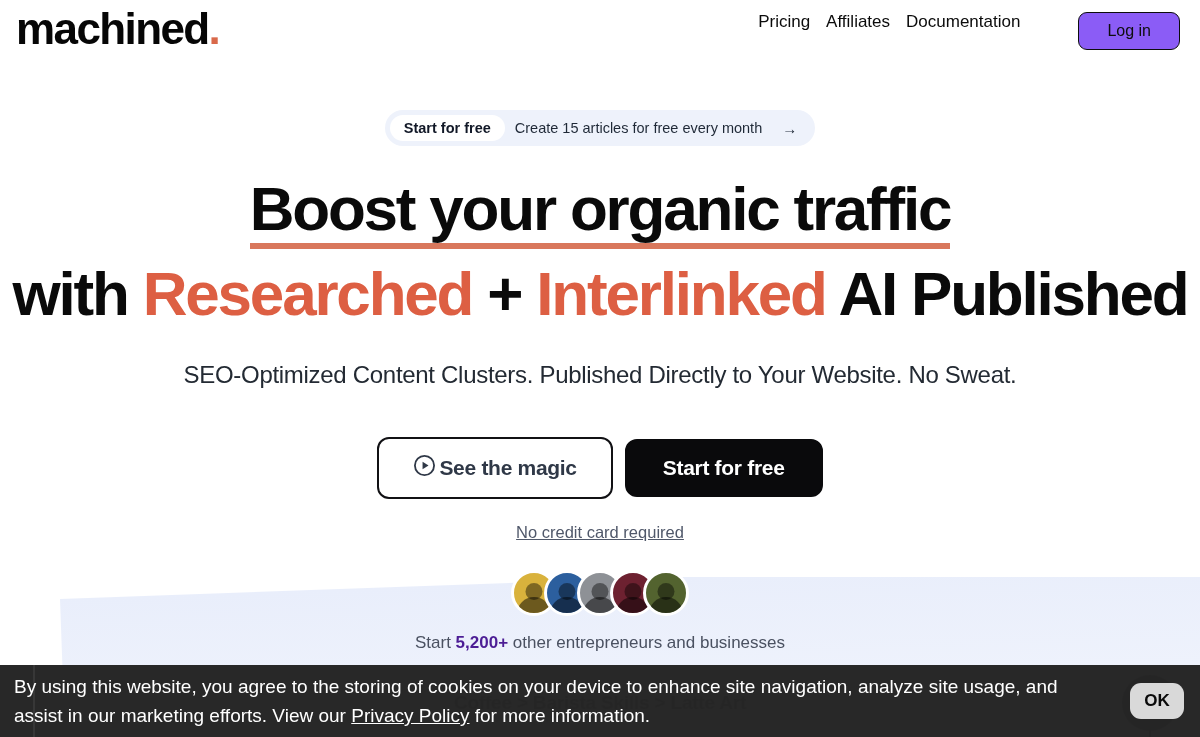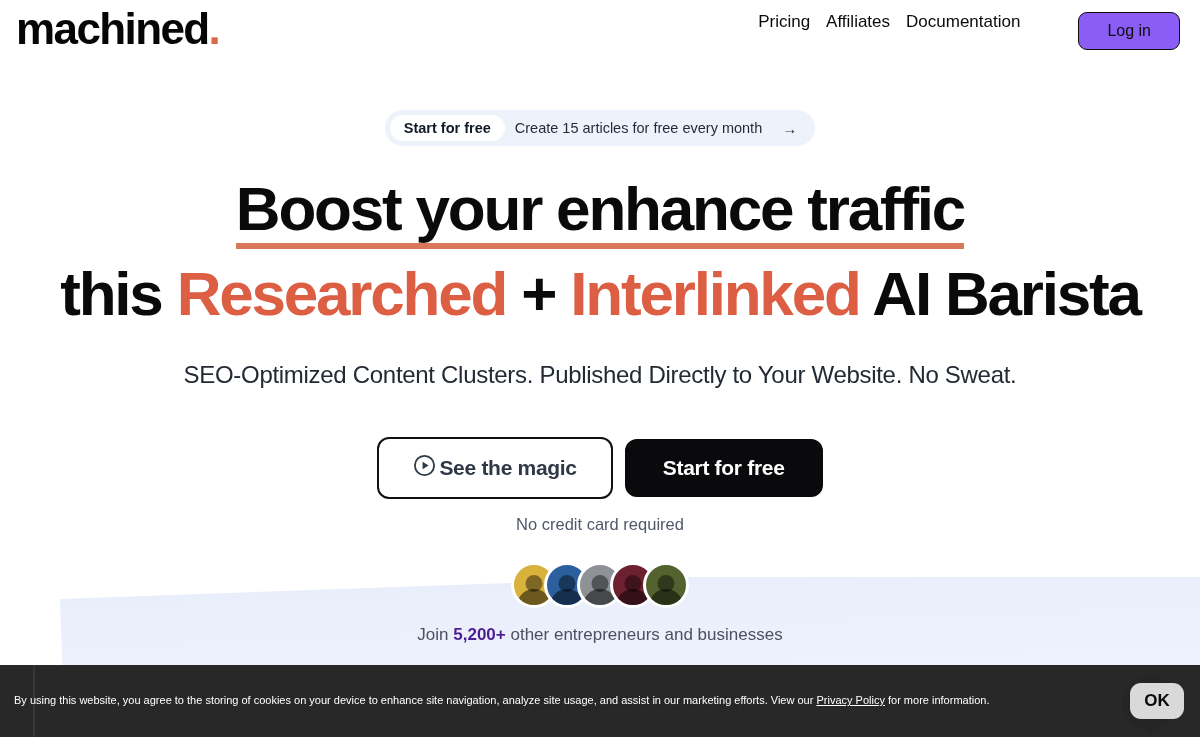--- a/index.html
+++ b/index.html
@@ -195,23 +195,24 @@
     padding: 15px 36px;
     font-size: 21px;
     font-weight: 700;
     font-family: inherit;
     color: #ffffff;
     cursor: pointer;
     letter-spacing: -0.3px;
   }
 
   .no-card {
-    margin-top: 16px;
+    margin-top: 24px;
     font-size: 16.5px;
     color: #50586a;
+    text-decoration: underline;
   }
 
   .avatars {
     margin-top: 28px;
     display: flex;
     justify-content: center;
     align-items: center;
   }
   .avatar {
     width: 46px;
@@ -296,21 +297,21 @@
     bottom: 0;
     top: 665px;
     background: rgba(40,40,40,0.93);
     z-index: 8;
     display: flex;
     align-items: center;
     padding: 0 14px;
   }
   .cookie-text {
     color: #ffffff;
-    font-size: 11px;
+    font-size: 19px;
     line-height: 1.55;
     max-width: 1090px;
   }
   .cookie-link {
     color: #ffffff;
     text-decoration: underline;
   }
   .cookie-ok {
     position: absolute;
     right: 16px;
@@ -361,23 +362,23 @@
 
   <div class="announce">
     <span class="announce-badge">Start for free</span>
     <span class="announce-text">
       <span>Create 15 articles for free every month</span>
       <span class="arrow-glyph">→</span>
     </span>
   </div>
 
   <h1 class="headline">
-    <span class="headline-line1">Boost your enhance traffic</span>
+    <span class="headline-line1">Boost your organic traffic</span>
     <span class="headline-line2">
-      <span>this </span><span class="accent">Researched</span><span> + </span><span class="accent">Interlinked</span><span> AI Barista</span>
+      <span>with </span><span class="accent">Researched</span><span> + </span><span class="accent">Interlinked</span><span> AI Published</span>
     </span>
   </h1>
 
   <p class="subhead">SEO-Optimized Content Clusters. Published Directly to Your Website. No Sweat.</p>
 
   <div class="cta-row">
     <button class="btn-magic">
       <span>
         <svg width="23" height="23" viewBox="0 0 24 24" aria-hidden="true">
           <circle cx="12" cy="12" r="10" fill="none" stroke="#2f3847" stroke-width="1.9"></circle>
@@ -408,21 +409,21 @@
         <span class="head"></span>
         <span class="body"></span>
       </div>
     <div class="avatar" style="background:#53632f">
         <span class="head"></span>
         <span class="body"></span>
       </div>
   </div>
 
   <p class="join">
-    <span>Join </span><span class="join-count">5,200+</span><span> other entrepreneurs and businesses</span>
+    <span>Start </span><span class="join-count">5,200+</span><span> other entrepreneurs and businesses</span>
   </p>
 
 </main>
 
 <div class="cookie-banner">
   <p class="cookie-text">
     <span>By using this website, you agree to the storing of cookies on your device to enhance site navigation, analyze site usage, and assist in our marketing efforts. View our </span><a class="cookie-link" href="#">Privacy Policy</a><span> for more information.</span>
   </p>
   <button class="cookie-ok">OK</button>
 </div>

